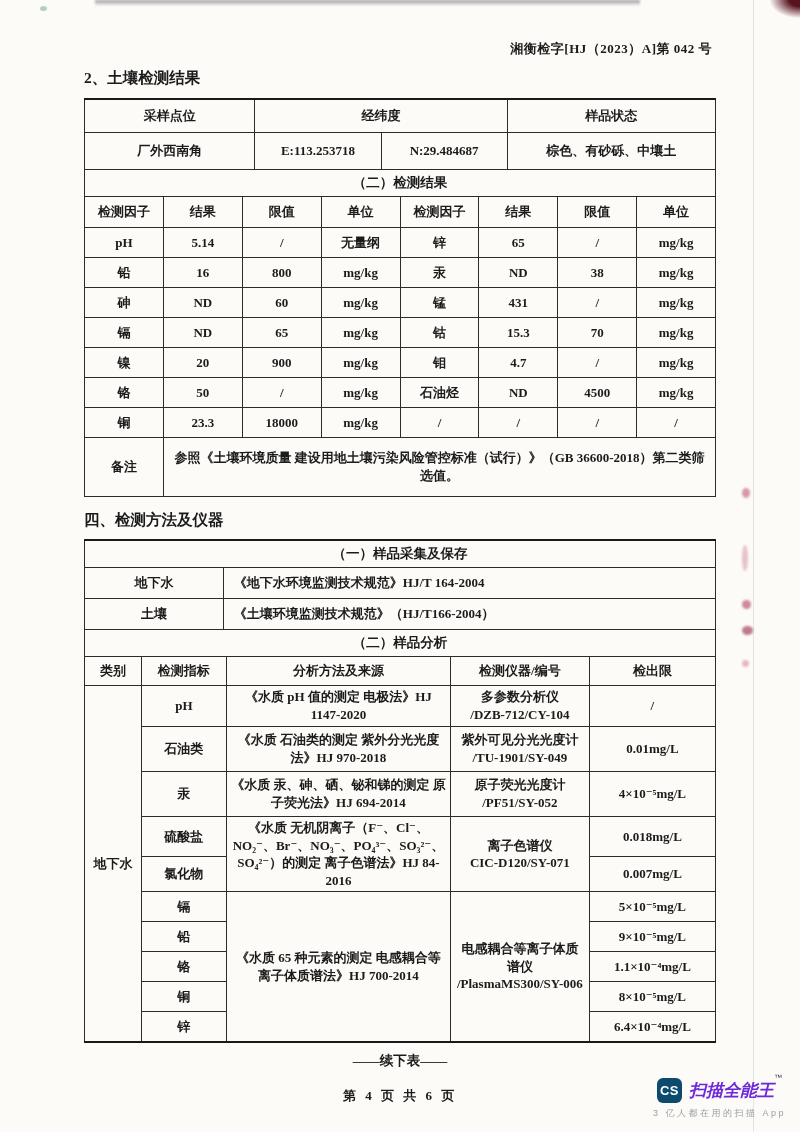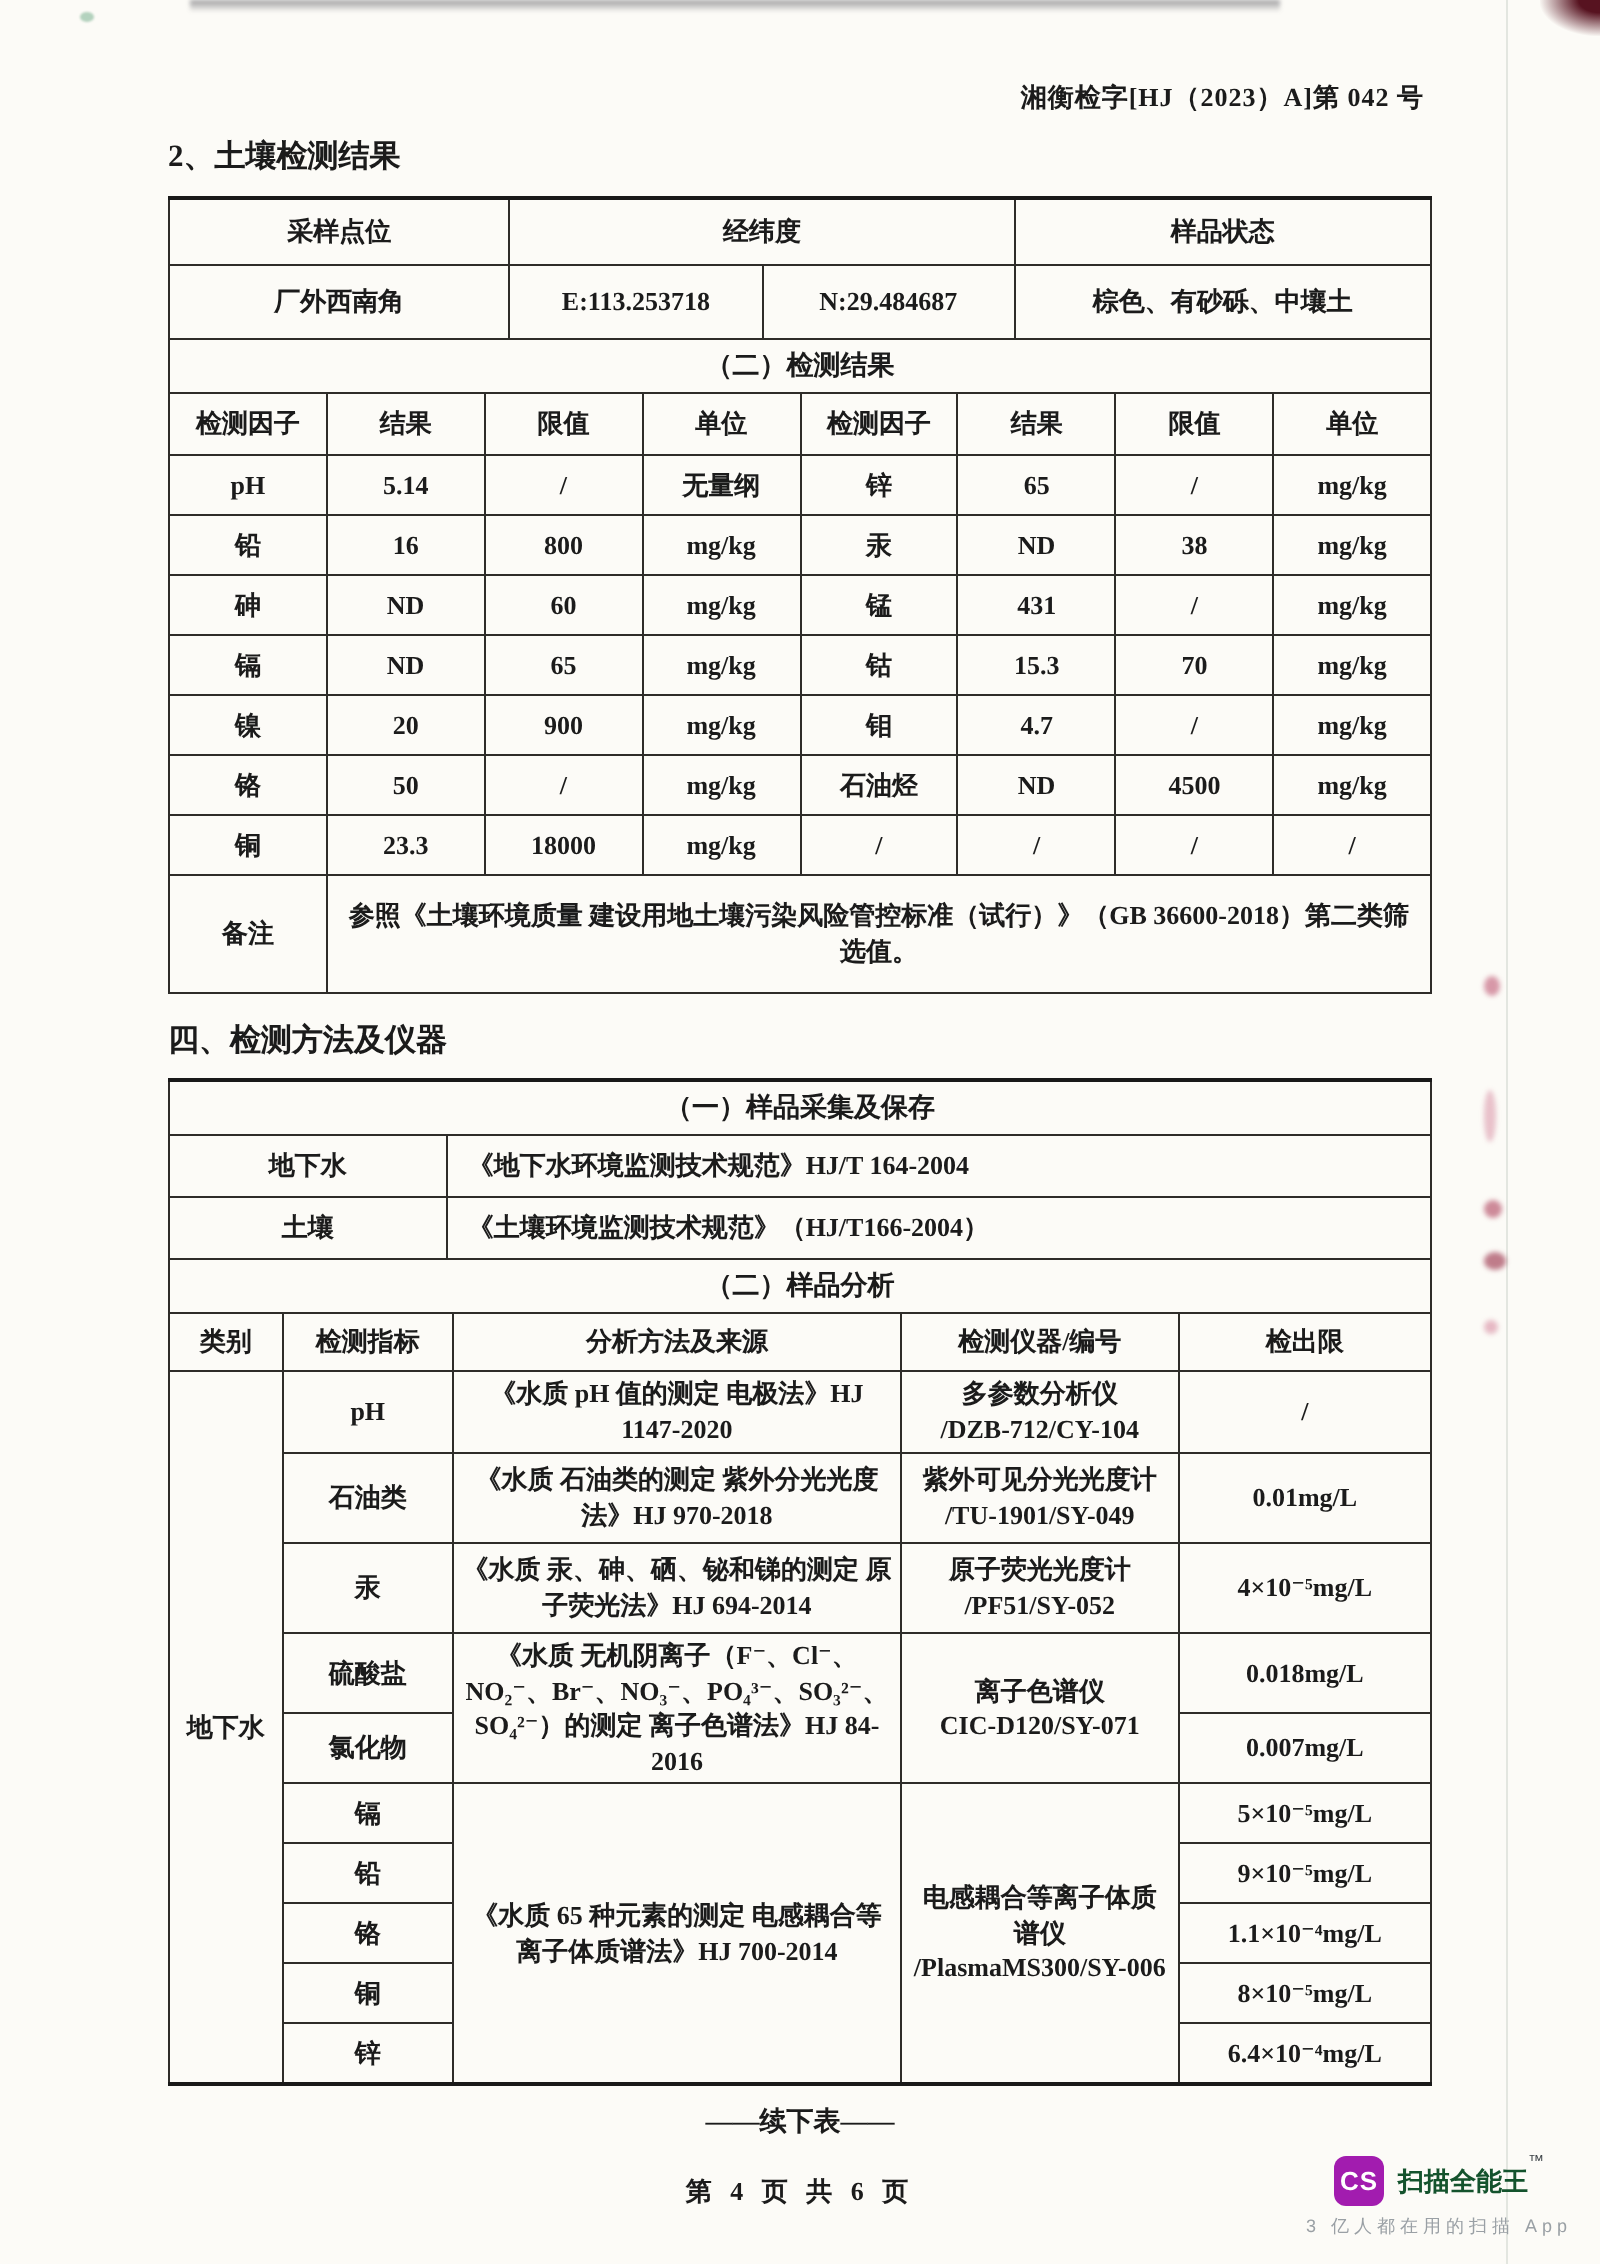--- a/index.html
+++ b/index.html
@@ -51,21 +51,21 @@
   .inst{white-space:pre-line;}
 
   .continue-note{text-align:center;font-size:13.5px;font-weight:bold;margin-top:9px;}
   .page-number{text-align:center;font-size:13px;font-weight:bold;margin-top:17px;letter-spacing:3px;}
 
   .watermark{position:absolute;right:14px;bottom:12px;display:flex;flex-direction:column;
         align-items:center;font-family:"Liberation Sans","DejaVu Sans",sans-serif;}
   .wm-top{display:flex;align-items:center;gap:7px;}
   .wm-logo{width:25px;height:25px;border-radius:6px;color:#fff;font-weight:bold;font-size:13px;
         display:flex;align-items:center;justify-content:center;letter-spacing:.5px;}
-  .wm-name{font-size:13px;font-weight:bold;color:#14532d;}
+  .wm-name{font-size:17px;font-weight:bold;color:#6d28d9;font-style:italic;}
   .wm-tm{font-size:8px;color:#3c4247;vertical-align:top;position:relative;top:-6px;}
   .wm-tagline{font-size:9px;color:#9aa0a5;letter-spacing:2.5px;margin-top:4px;}
 </style>
 </head>
 <body>
 
 <div class="page">
 
   <div class="scan-top-strip"></div>
   <div class="scan-corner"></div>
@@ -307,21 +307,21 @@
       </tr>
     </tbody>
       </table>
 
     <div class="continue-note">——续下表——</div>
     <div class="page-number">第 4 页 共 6 页</div>
   </div>
 
   <div class="watermark">
     <div class="wm-top">
-      <div class="wm-logo" style="background: #a21caf;">CS</div>
+      <div class="wm-logo" style="background: #0c4a6e;">CS</div>
       <div>
         <span class="wm-name">扫描全能王</span><span class="wm-tm">™</span>
       </div>
     </div>
     <div class="wm-tagline">3 亿人都在用的扫描 App</div>
   </div>
 
 </div>
 
 </body></html>

